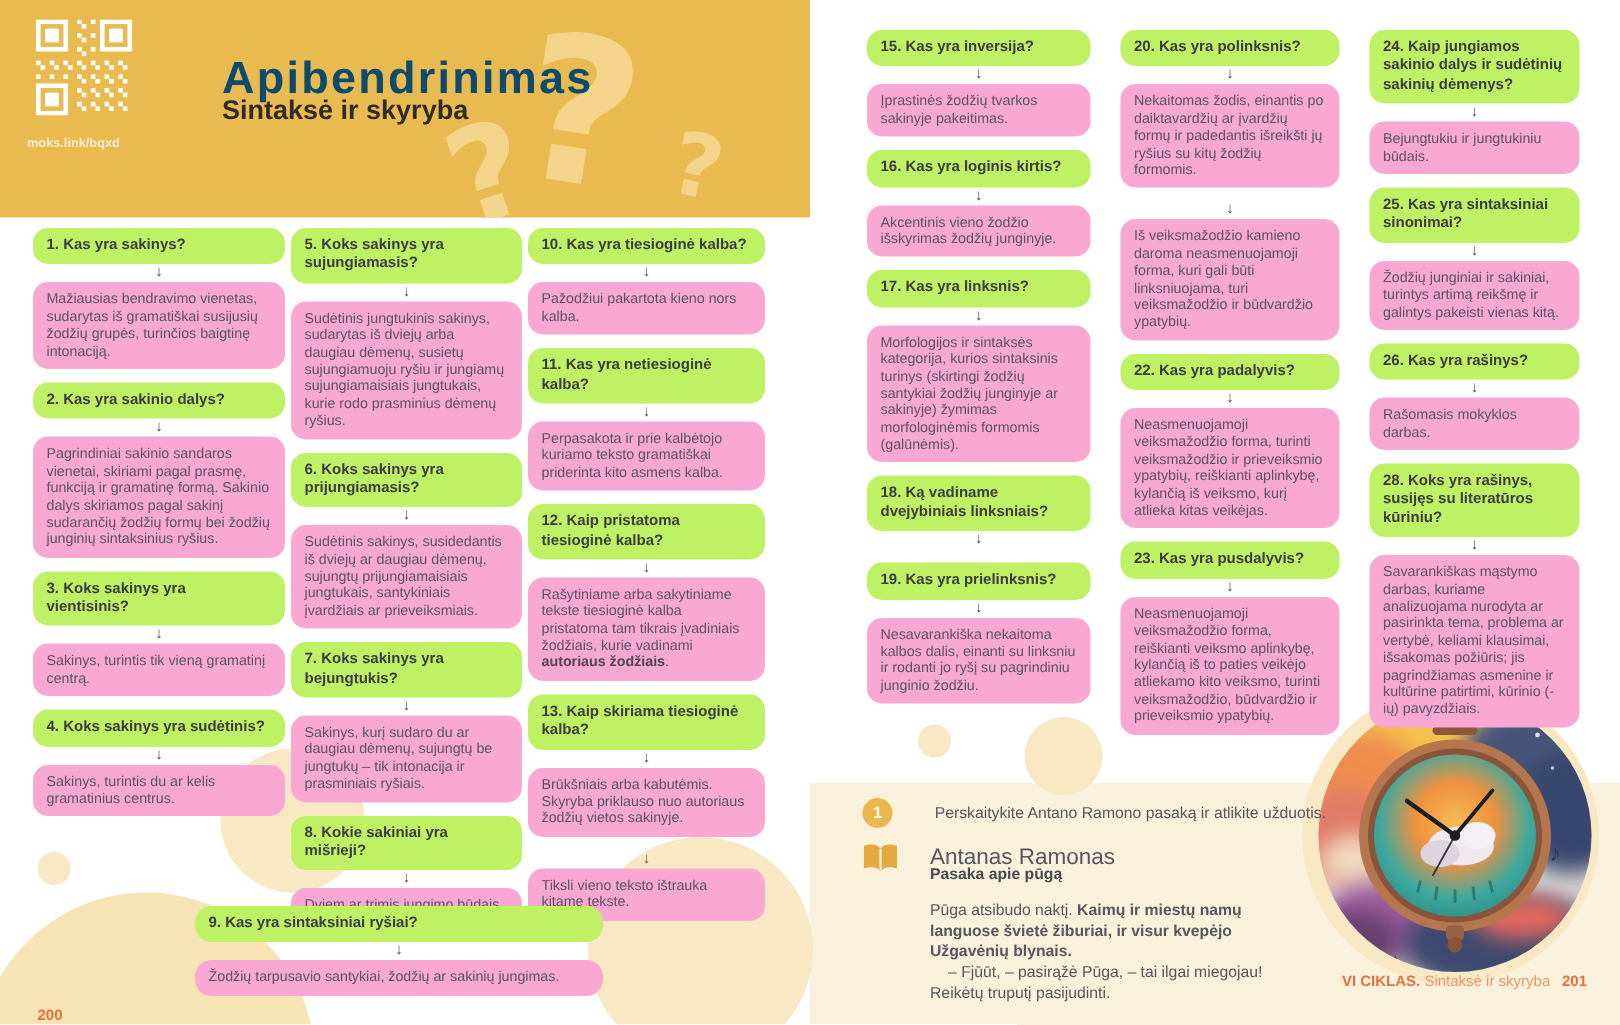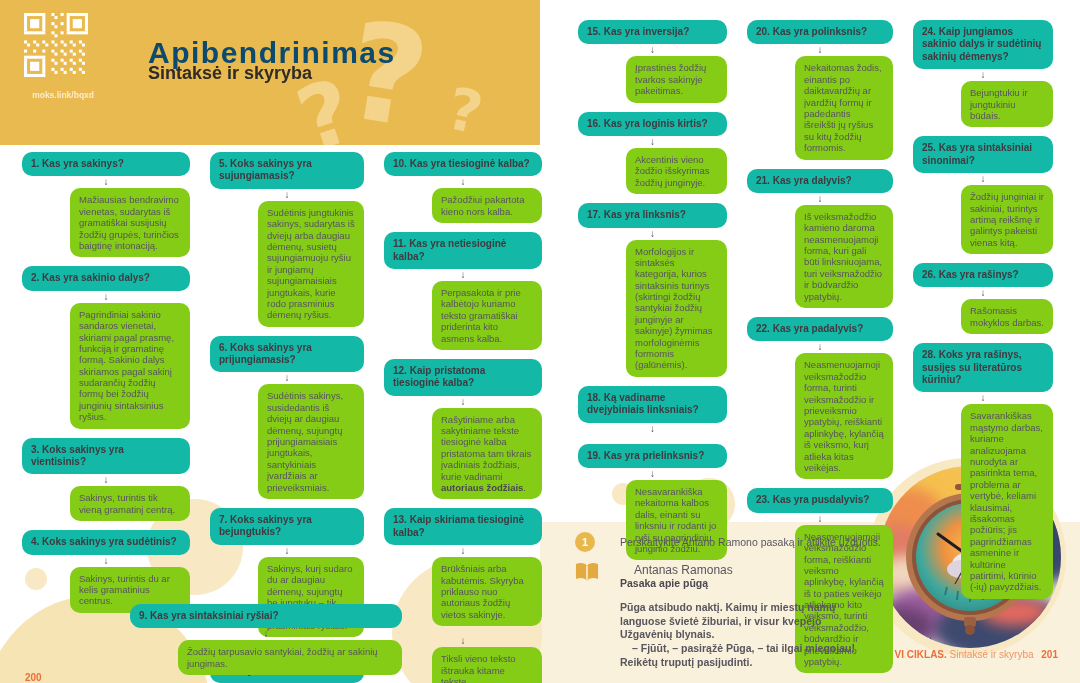--- a/index.html
+++ b/index.html
@@ -5,55 +5,55 @@
   html,body{margin:0;padding:0;background:#ffffff;}
   .spread{
     position:relative;width:1080px;height:683px;overflow:hidden;background:#ffffff;
     font-family:"Liberation Sans","DejaVu Sans",sans-serif;color:#57555e;
   }
   
   .banner{position:absolute;left:0;top:0;width:540px;height:145px;background:#e9ba50;overflow:hidden;}
   .banner-title{position:absolute;left:148px;top:36px;font-size:30px;font-weight:bold;color:#0c4a6e;letter-spacing:1.5px;}
   .banner-subtitle{position:absolute;left:148px;top:63px;font-size:18px;font-weight:bold;color:#2f2b26;}
   .qr{position:absolute;left:24px;top:13px;width:64px;height:64px;}
-  .qr-label{position:absolute;left:18px;top:90px;width:76px;text-align:right;font-size:8.5px;font-weight:bold;color:#f8ecd2;}
+  .qr-label{position:absolute;left:18px;top:90px;width:76px;text-align:left;font-size:8.5px;font-weight:bold;color:#f8ecd2;}
   .qmark{position:absolute;font-weight:bold;color:#f3d48a;line-height:1;font-family:"DejaVu Sans",sans-serif;}
   .qmark.q1{left:348px;top:8px;font-size:135px;transform:rotate(9deg);}
   .qmark.q2{left:300px;top:72px;font-size:88px;transform:rotate(-18deg);}
   .qmark.q3{left:448px;top:82px;font-size:58px;transform:rotate(12deg);}
   
   .deco{position:absolute;border-radius:50%;background:#f8e8c3;z-index:1;}
   
   .cream-panel{position:absolute;left:540px;top:522px;width:540px;height:161px;background:#faf1dc;z-index:0;}
   
   .cols{position:absolute;display:flex;z-index:5;}
-  .cols-left{left:22px;top:152px;gap:20px;}
+  .cols-left{left:22px;top:152px;gap:4px;}
   .cols-right{left:578px;top:20px;gap:20px;}
   .qcol{display:flex;flex-direction:column;gap:9px;}
   .cols-left .qcol:nth-child(1){width:168px;}
   .cols-left .qcol:nth-child(2){width:154px;}
   .cols-left .qcol:nth-child(3){width:158px;}
   .cols-right .qcol:nth-child(1){width:149px;}
   .cols-right .qcol:nth-child(2){width:146px;}
   .cols-right .qcol:nth-child(3){width:140px;}
   .qcard{display:flex;flex-direction:column;}
-  .qhead{background:#14b8a6;border-radius:10px;padding:6px 9px;font-weight:bold;font-size:10px;line-height:1.24;color:#3e3b40;}
+  .qhead{background:#bef264;border-radius:10px;padding:6px 9px;font-weight:bold;font-size:10px;line-height:1.24;color:#3e3b40;}
   .qarrow{text-align:center;font-size:10px;height:12px;line-height:12px;color:#4a4a50;}
-  .qbody{background:#84cc16;border-radius:10px;padding:6px 9px;font-size:9.5px;line-height:1.2;color:#57555e;margin-left:48px;}
+  .qbody{background:#f9a8d4;border-radius:10px;padding:6px 9px;font-size:9.5px;line-height:1.2;color:#57555e;}
   .qbody b{color:#4a4850;}
   .wideq{position:absolute;left:130px;top:604px;width:272px;z-index:5;}
   .wideq .qhead,.wideq .qbody{border-radius:11px;}
   
   .task-num{position:absolute;left:575px;top:532px;width:20px;height:20px;border-radius:50%;
     background:#e9b84d;color:#ffffff;font-size:11px;font-weight:bold;text-align:center;line-height:20px;z-index:6;}
-  .task-instruction{position:absolute;left:620px;top:536px;width:300px;font-size:10.5px;z-index:6;}
+  .task-instruction{position:absolute;left:584px;top:536px;width:300px;font-size:10.5px;z-index:6;text-align:right;}
   .book-icon{position:absolute;left:574px;top:562px;z-index:6;}
-  .task-author{position:absolute;left:634px;top:563px;font-size:12px;z-index:6;}
+  .task-author{position:absolute;left:620px;top:563px;font-size:15px;z-index:6;}
   .task-title{position:absolute;left:620px;top:577px;font-size:10.5px;font-weight:bold;color:#4a4850;z-index:6;}
-  .story{position:absolute;left:620px;top:601px;width:246px;font-size:10.5px;line-height:1.3;z-index:6;font-weight:bold;}
+  .story{position:absolute;left:620px;top:601px;width:246px;font-size:10.5px;line-height:1.3;z-index:6;}
   .story-line:nth-child(2){text-indent:12px;}
   
   .pagenum-left{position:absolute;left:25px;top:652px;font-size:10px;font-weight:bold;color:#e8703a;z-index:6;margin-top:20px;}
   .footer-right{position:absolute;right:22px;top:649px;font-size:10px;z-index:6;white-space:nowrap;}
   .footer-cycle{font-weight:bold;color:#e8703a;}
   .footer-section{color:#ef9468;}
   .footer-page{font-weight:bold;color:#e8703a;margin-left:5px;}
   
   .clock{position:absolute;left:875px;top:462px;width:190px;height:190px;z-index:4;}
 </style>
@@ -258,21 +258,20 @@
           <div class="qbody">Nesavarankiška nekaitoma kalbos dalis, einanti su linksniu ir rodanti jo ryšį su pagrindiniu junginio žodžiu.</div>
         </div>
       </div>
     <div class="qcol">
         <div class="qcard">
           <div class="qhead">20. Kas yra polinksnis?</div>
           <div class="qarrow">↓</div>
           <div class="qbody">Nekaitomas žodis, einantis po daiktavardžių ar įvardžių formų ir padedantis išreikšti jų ryšius su kitų žodžių formomis.</div>
         </div>
         <div class="qcard">
-          <div class="qhead">21. Kas yra dalyvis?</div>
           <div class="qarrow">↓</div>
           <div class="qbody">Iš veiksmažodžio kamieno daroma neasmenuojamoji forma, kuri gali būti linksniuojama, turi veiksmažodžio ir būdvardžio ypatybių.</div>
         </div>
         <div class="qcard">
           <div class="qhead">22. Kas yra padalyvis?</div>
           <div class="qarrow">↓</div>
           <div class="qbody">Neasmenuojamoji veiksmažodžio forma, turinti veiksmažodžio ir prieveiksmio ypatybių, reiškianti aplinkybę, kylančią iš veiksmo, kurį atlieka kitas veikėjas.</div>
         </div>
         <div class="qcard">
           <div class="qhead">23. Kas yra pusdalyvis?</div>

